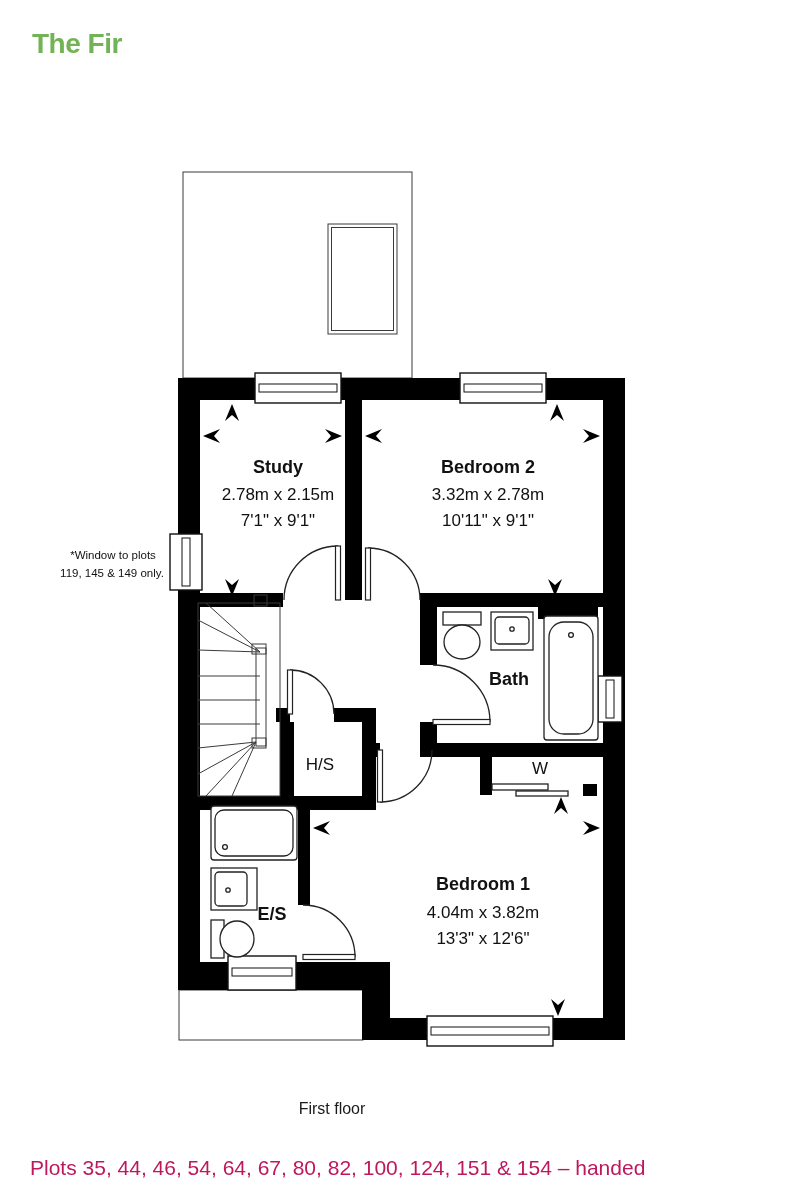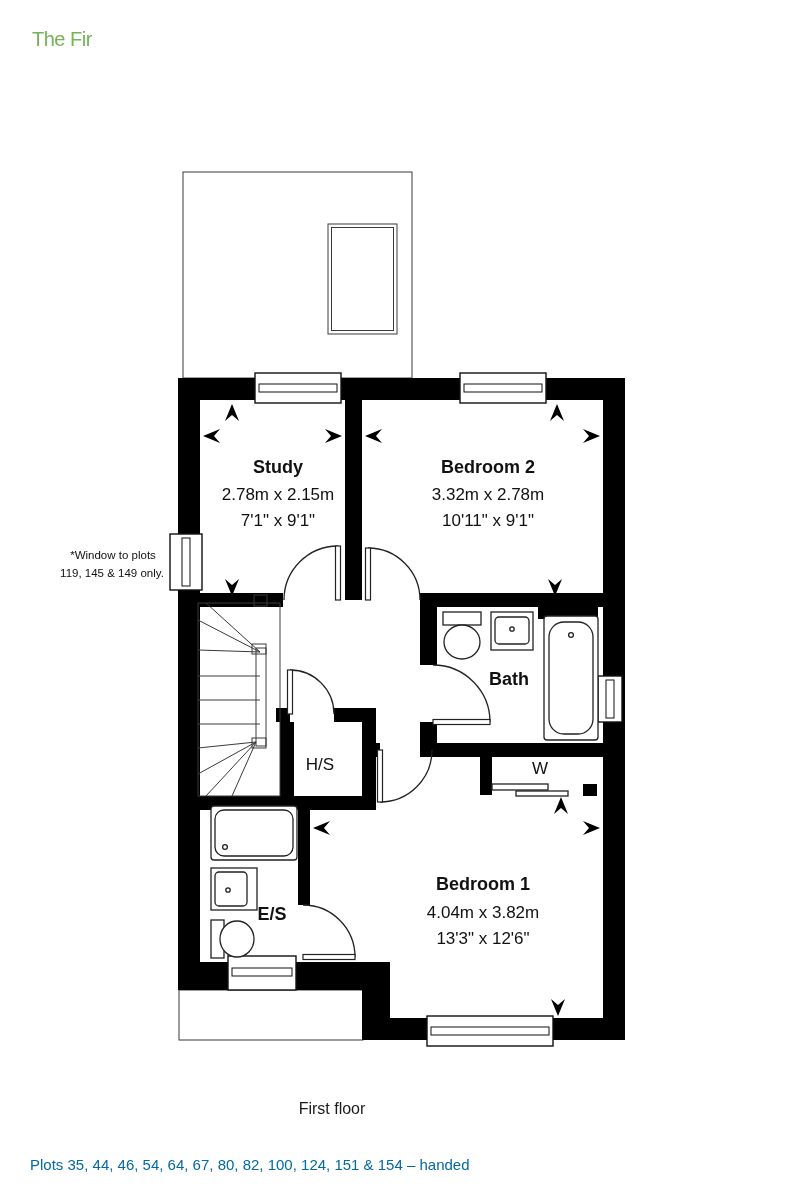--- a/index.html
+++ b/index.html
@@ -6,21 +6,21 @@
   .page{
     position:relative;
     width:800px;height:1200px;
     background:#ffffff;
     font-family:"Liberation Sans", sans-serif;
     color:#111111;
     overflow:hidden;
   }
   .page-title{
     position:absolute;left:32px;top:28px;margin:0;
-    font-size:20px;font-weight:normal;letter-spacing:-0.5px;
+    font-size:28px;font-weight:bold;letter-spacing:-0.5px;
     color:#72b356;
   }
   .plan-svg{position:absolute;left:0;top:0;}
   .wall{fill:#000000;stroke:none;}
   .thin{fill:#ffffff;stroke:#3a3a3a;stroke-width:1;}
   .fixture{fill:#ffffff;stroke:#222222;stroke-width:1.3;}
   .win{fill:#ffffff;stroke:#111111;stroke-width:1.4;}
   .winline{stroke:#111111;stroke-width:1;fill:none;}
   .arc{fill:none;stroke:#222222;stroke-width:1.3;}
   .leaf{fill:#ffffff;stroke:#222222;stroke-width:1.2;}
@@ -30,21 +30,21 @@
   .room-name{font-size:18px;font-weight:bold;text-anchor:middle;}
   .room-dim{font-size:17px;text-anchor:middle;}
   .closet-label{font-size:17px;text-anchor:middle;}
   .note-small{font-size:11.5px;text-anchor:middle;}
   .floor-label{
     position:absolute;left:0;top:1100px;width:664px;
     text-align:center;font-size:16px;color:#1a1a1a;
   }
   .plots-note{
     position:absolute;left:30px;top:1156px;
-    font-size:15px;color:#0369a1;
+    font-size:21px;color:#be185d;
   }
 </style>
 </head>
 <body>
 
 <div class="page">
 
   <h1 class="page-title">The Fir</h1>
 
   <svg class="plan-svg" width="800" height="1200" viewBox="0 0 800 1200">

